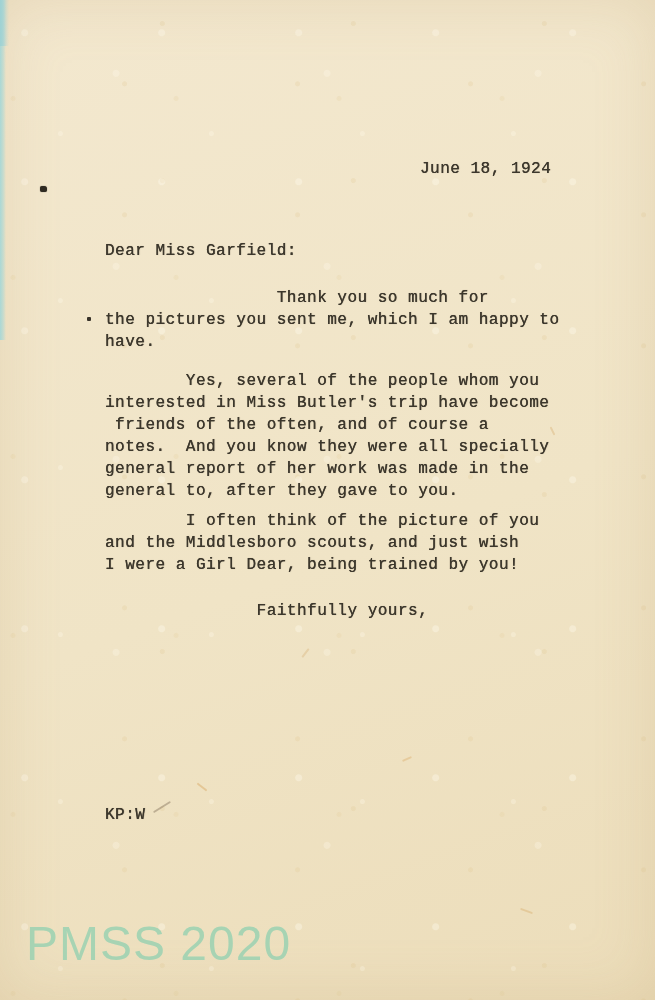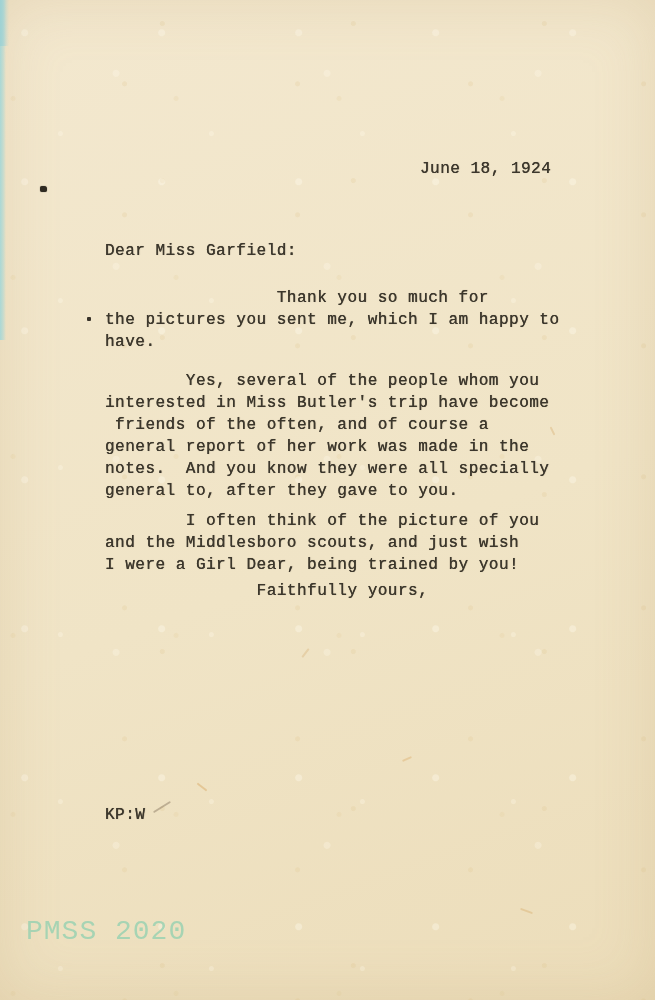--- a/index.html
+++ b/index.html
@@ -49,22 +49,22 @@
     background: #38332a; border-radius: 1px;
   }
   #pencil-mark {
     position: absolute; left: 152px; top: 806px; width: 20px; height: 2px;
     background: rgba(110,92,70,0.38);
     transform: rotate(-32deg);
     border-radius: 2px;
   }
   #watermark {
     position: absolute; left: 26px; top: 916px;
-    font-family: Liberation Mono, monospace;
-    font-size: 28px; font-weight: 400; letter-spacing: 1px;
+    font-family: Liberation Sans, sans-serif;
+    font-size: 48px; font-weight: 400; letter-spacing: 1px;
     opacity: 0.85;
   }
 </style>
 </head>
 <body>
 
 <div id="scan">
 
   <div id="scanner-edge"></div>
   <div id="scanner-corner"></div>
@@ -90,32 +90,32 @@
   <div class="block ink" style="top:287px;">
     <div class="line">                 Thank you so much for</div>
     <div class="line">the pictures you sent me, which I am happy to</div>
     <div class="line">have.</div>
   </div>
 
   <div class="block ink" style="top:370px;">
     <div class="line">        Yes, several of the people whom you</div>
     <div class="line">interested in Miss Butler's trip have become</div>
     <div class="line"> friends of the often, and of course a</div>
+    <div class="line">notes.  And you know they were all specially</div>
     <div class="line">general report of her work was made in the</div>
-    <div class="line">notes.  And you know they were all specially</div>
     <div class="line">general to, after they gave to you.</div>
   </div>
 
   <div class="block ink" style="top:510px;">
     <div class="line">        I often think of the picture of you</div>
     <div class="line">and the Middlesboro scouts, and just wish</div>
     <div class="line">I were a Girl Dear, being trained by you!</div>
   </div>
 
-  <div class="block ink" style="top:580px;">
+  <div class="block ink" style="top:600px;">
     <div class="line">               Faithfully yours,</div>
   </div>
 
 
   <div class="block ink" style="top:804px;">
     <div class="line">KP:W</div>
   </div>
 
   <div id="watermark" style="color: rgb(155, 210, 178);">PMSS 2020</div>
 

